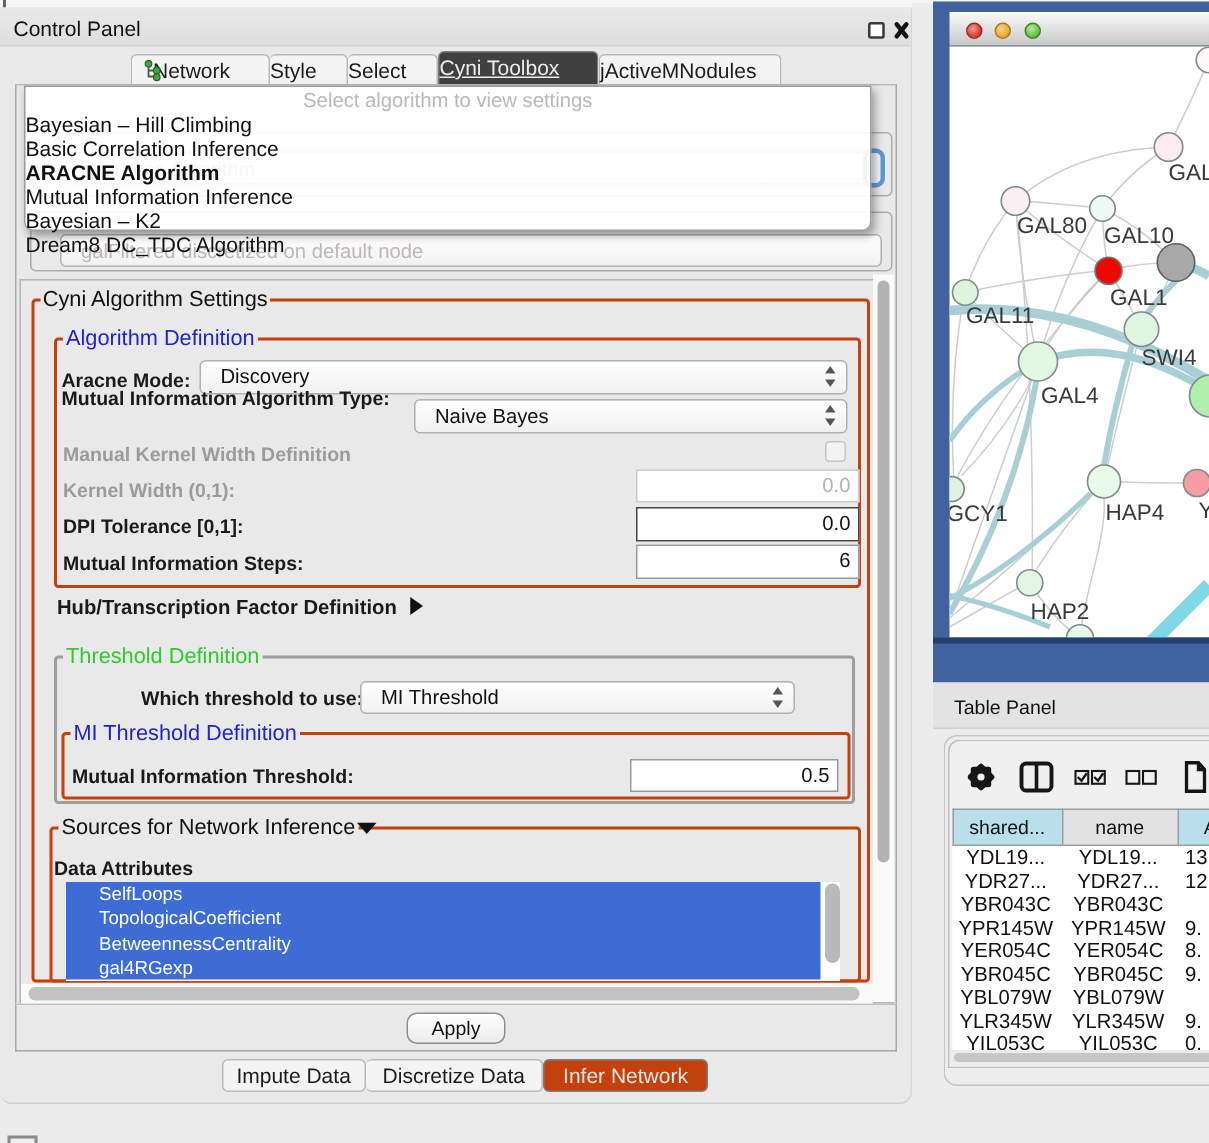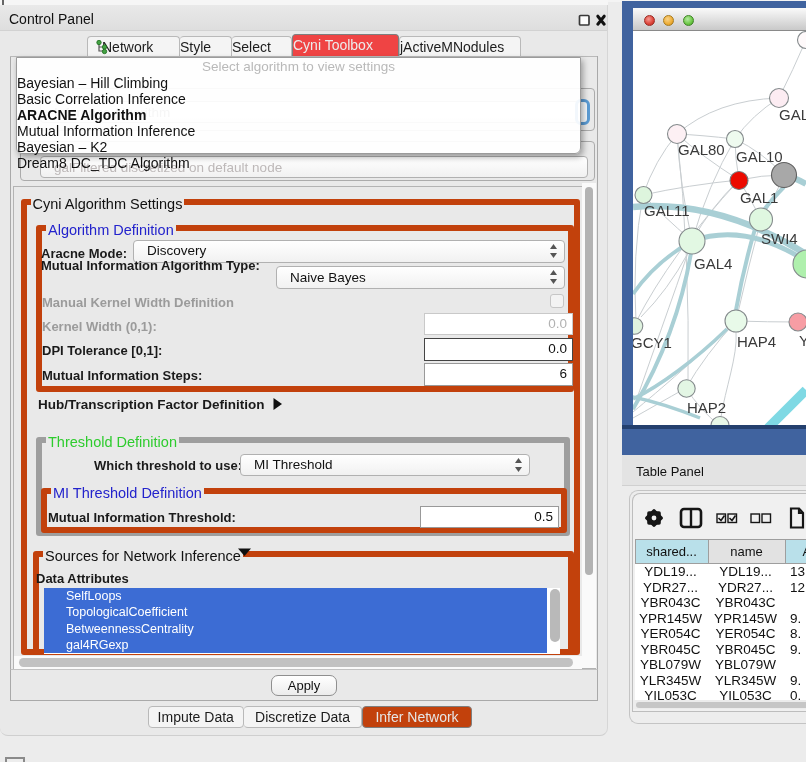--- a/index.html
+++ b/index.html
@@ -7,35 +7,35 @@
 body { background:#ececec; font-family:"Liberation Sans", sans-serif; position:relative; }
 .abs { position:absolute; }
 .bold { font-weight:bold; }
 
 #cpwin { left:0; top:5px; width:608px; height:731px; background:#e9e9e9; border-right:1px solid #d6d6d6; border-bottom:1px solid #cfcfcf; border-bottom-left-radius:8px; border-bottom-right-radius:8px; }
 #topstrip { left:0; top:0; width:608px; height:5px; background:#f6f6f6; }
 #cptitle { left:0; top:0; width:100%; height:26px; background:linear-gradient(#e9e9e9,#dedede); border-bottom:1px solid #d2d2d2; }
 #cptitle .t { position:absolute; left:9px; top:6px; font-size:14px; color:#111; }
 
 .tab { position:absolute; top:35.5px; height:21px; background:#f4f4f4; border:1px solid #b9b9b9; border-bottom:none; border-radius:4px 4px 0 0; font-size:14px; color:#1c1c1c; text-align:left; line-height:20px; }
-.tab.sel { background:#ef4444; color:#ececec; border-color:#7e7e7e; top:34px; height:22.5px; }
+.tab.sel { background:#404040; color:#ececec; border-color:#7e7e7e; top:34px; height:22.5px;text-decoration:underline; }
 #tabline { left:10px; top:56.2px; width:587px; height:0; border-top:1px solid #b9b9b9; }
 
 #outpanel { left:10px; top:56px; width:587.5px; height:645px; border:1px solid #a9a9a9; border-top:none; background:#e9e9e9; }
 
 .ghostbox { position:absolute; border:1px solid #ababab; border-radius:4px; background:#e9e9e9; }
 .combo { position:absolute; background:linear-gradient(#ffffff,#f1f1f1); border:1px solid #b1b1b1; border-radius:4px; font-size:13.5px; color:#111; }
 .combo .cv { position:absolute; left:13px; top:2.5px; }
 .combo .ar { position:absolute; right:6px; top:2px; width:9px; height:16px; }
 .fld { position:absolute; background:#fff; border:1px solid #999; font-size:13.5px; color:#111; text-align:right; }
 .fld .v { position:absolute; right:5px; top:2px; }
 
 #scrollpane { left:13px; top:186px; width:583px; height:483px; border:1px solid #b3b3b3; background:#e9e9e9; }
 
-.grp { position:absolute; border:6px solid #c2410c; border-radius:3px; }
+.grp { position:absolute; border:2px solid #c2410c; border-radius:3px; }
 .grp .gt { position:absolute; top:-9px; left:4px; background:#e9e9e9; padding:0 2px; font-size:14.5px; white-space:nowrap; }
 .lbl { position:absolute; font-size:13px; font-weight:bold; color:#1a1a1a; white-space:nowrap; }
 .lbl.dis { color:#9b9b9b; }
 
 #dropdown { left:16px; top:57px; width:565px; height:97px; background:rgba(255,255,255,0.92); border:1px solid #9b9b9b; border-radius:0 0 6px 6px; box-shadow:2px 3px 6px rgba(0,0,0,0.35); font-size:14px; color:#111; z-index:50; }
 #dropdown .hd { position:absolute; left:0; width:100%; text-align:center; color:#b9b9b9; font-size:13.5px; }
 #dropdown .it { position:absolute; left:0px; white-space:nowrap; }
 
 #applyrow { left:10px; top:669px; width:587.5px; height:32px; background:#e9e9e9; border-top:1px solid #c2c2c2; border-left:1px solid #a9a9a9; border-right:1px solid #a9a9a9; border-bottom:1px solid #a9a9a9; }
 #applybtn { left:271px; top:675px; width:66px; height:21px; background:linear-gradient(#ffffff,#ececec); border:1px solid #8f8f8f; border-radius:7px; font-size:13px; color:#111; text-align:center; line-height:19px; }

